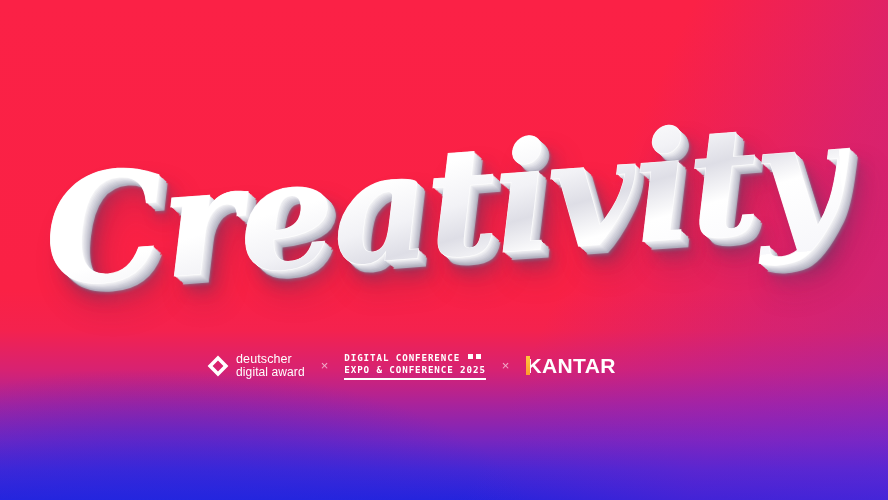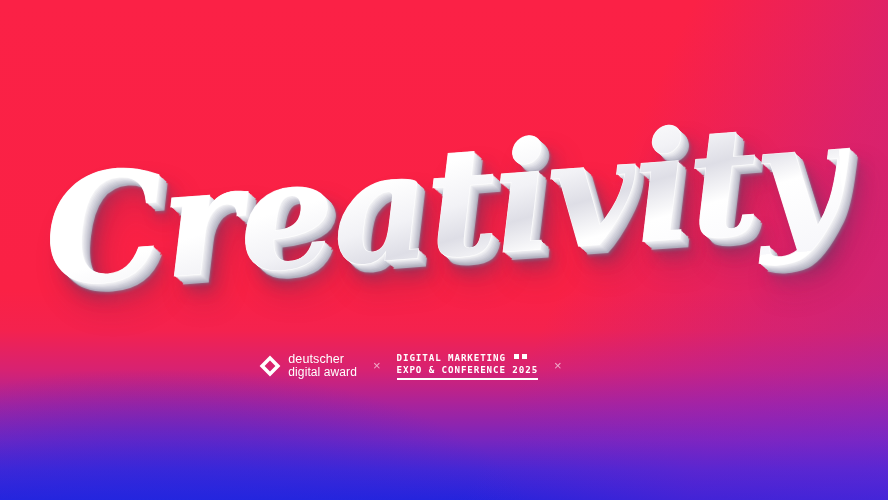--- a/index.html
+++ b/index.html
@@ -268,29 +268,33 @@
         <span class="dda-text">
           <span class="dda-l1">deutscher</span>
           <span class="dda-l2">digital award</span>
         </span>
       </div>
 
       <span class="sep">×</span>
 
       <div class="dmx">
         <div class="dmx-row">
-          <span class="dmx-line">DIGITAL MARKETING</span>
+          <span class="dmx-line">DIGITAL CONFERENCE</span>
           <span class="dmx-squares">
               <i></i>
               <i></i>
             </span>
         </div>
         <span class="dmx-line">EXPO &amp; CONFERENCE 2025</span>
         <span class="dmx-rule"></span>
       </div>
 
       <span class="sep">×</span>
 
+      <div class="kantar">
+        <span class="kantar-accent"></span>
+        <span>KANTAR</span>
+      </div>
 
     </div>
 
   </div>
 </div>
 
 </body></html>

